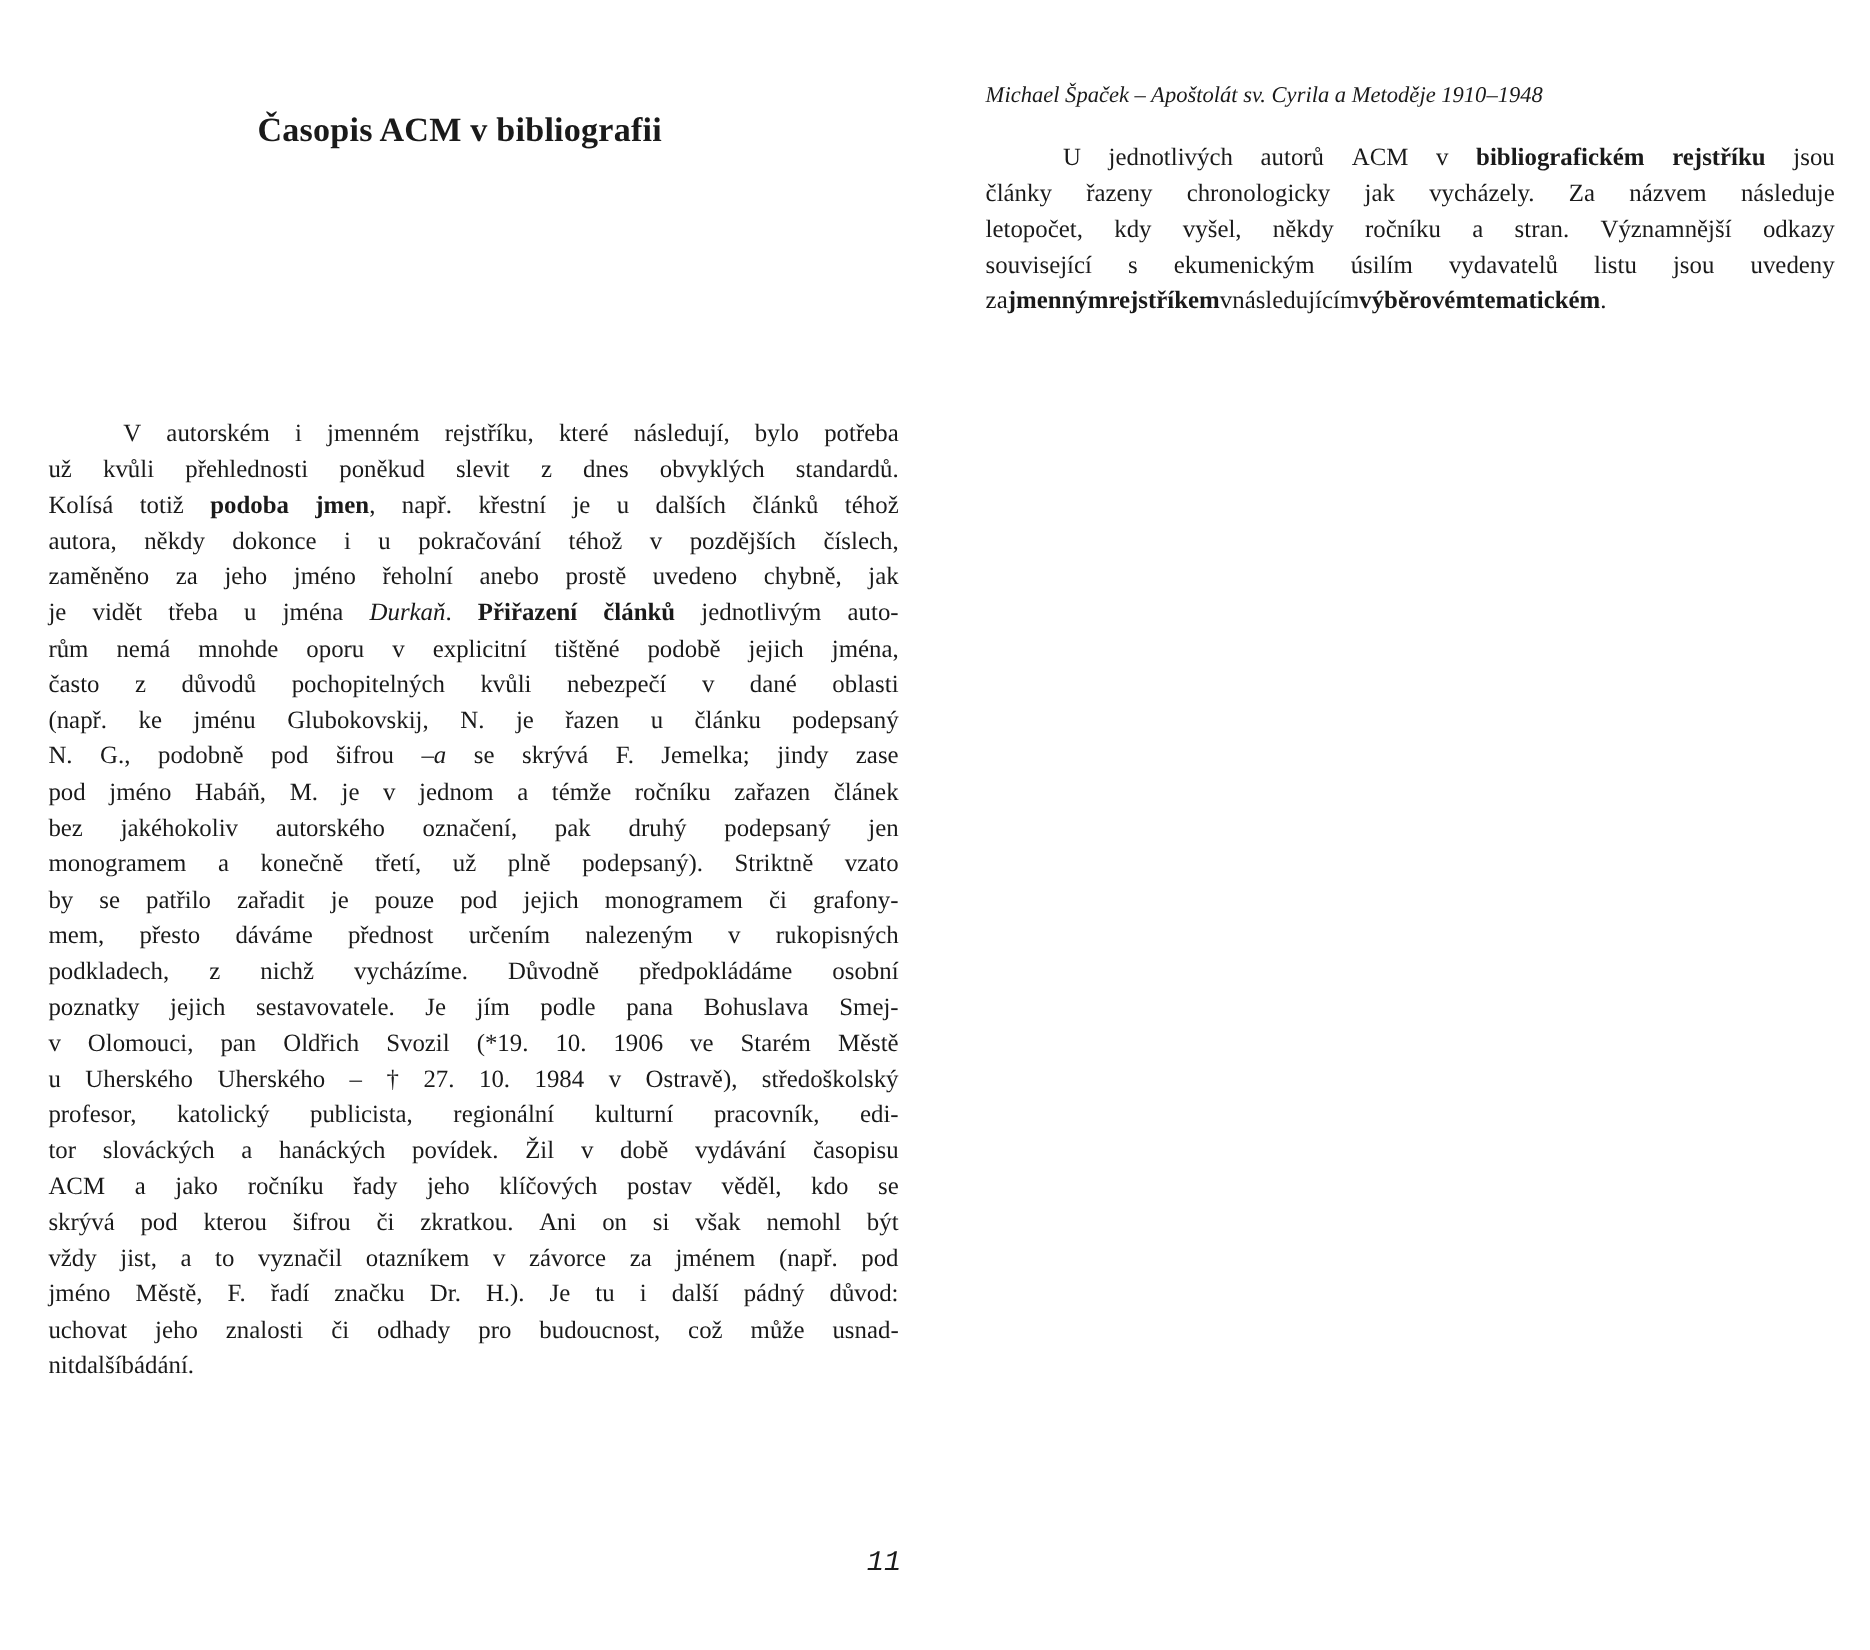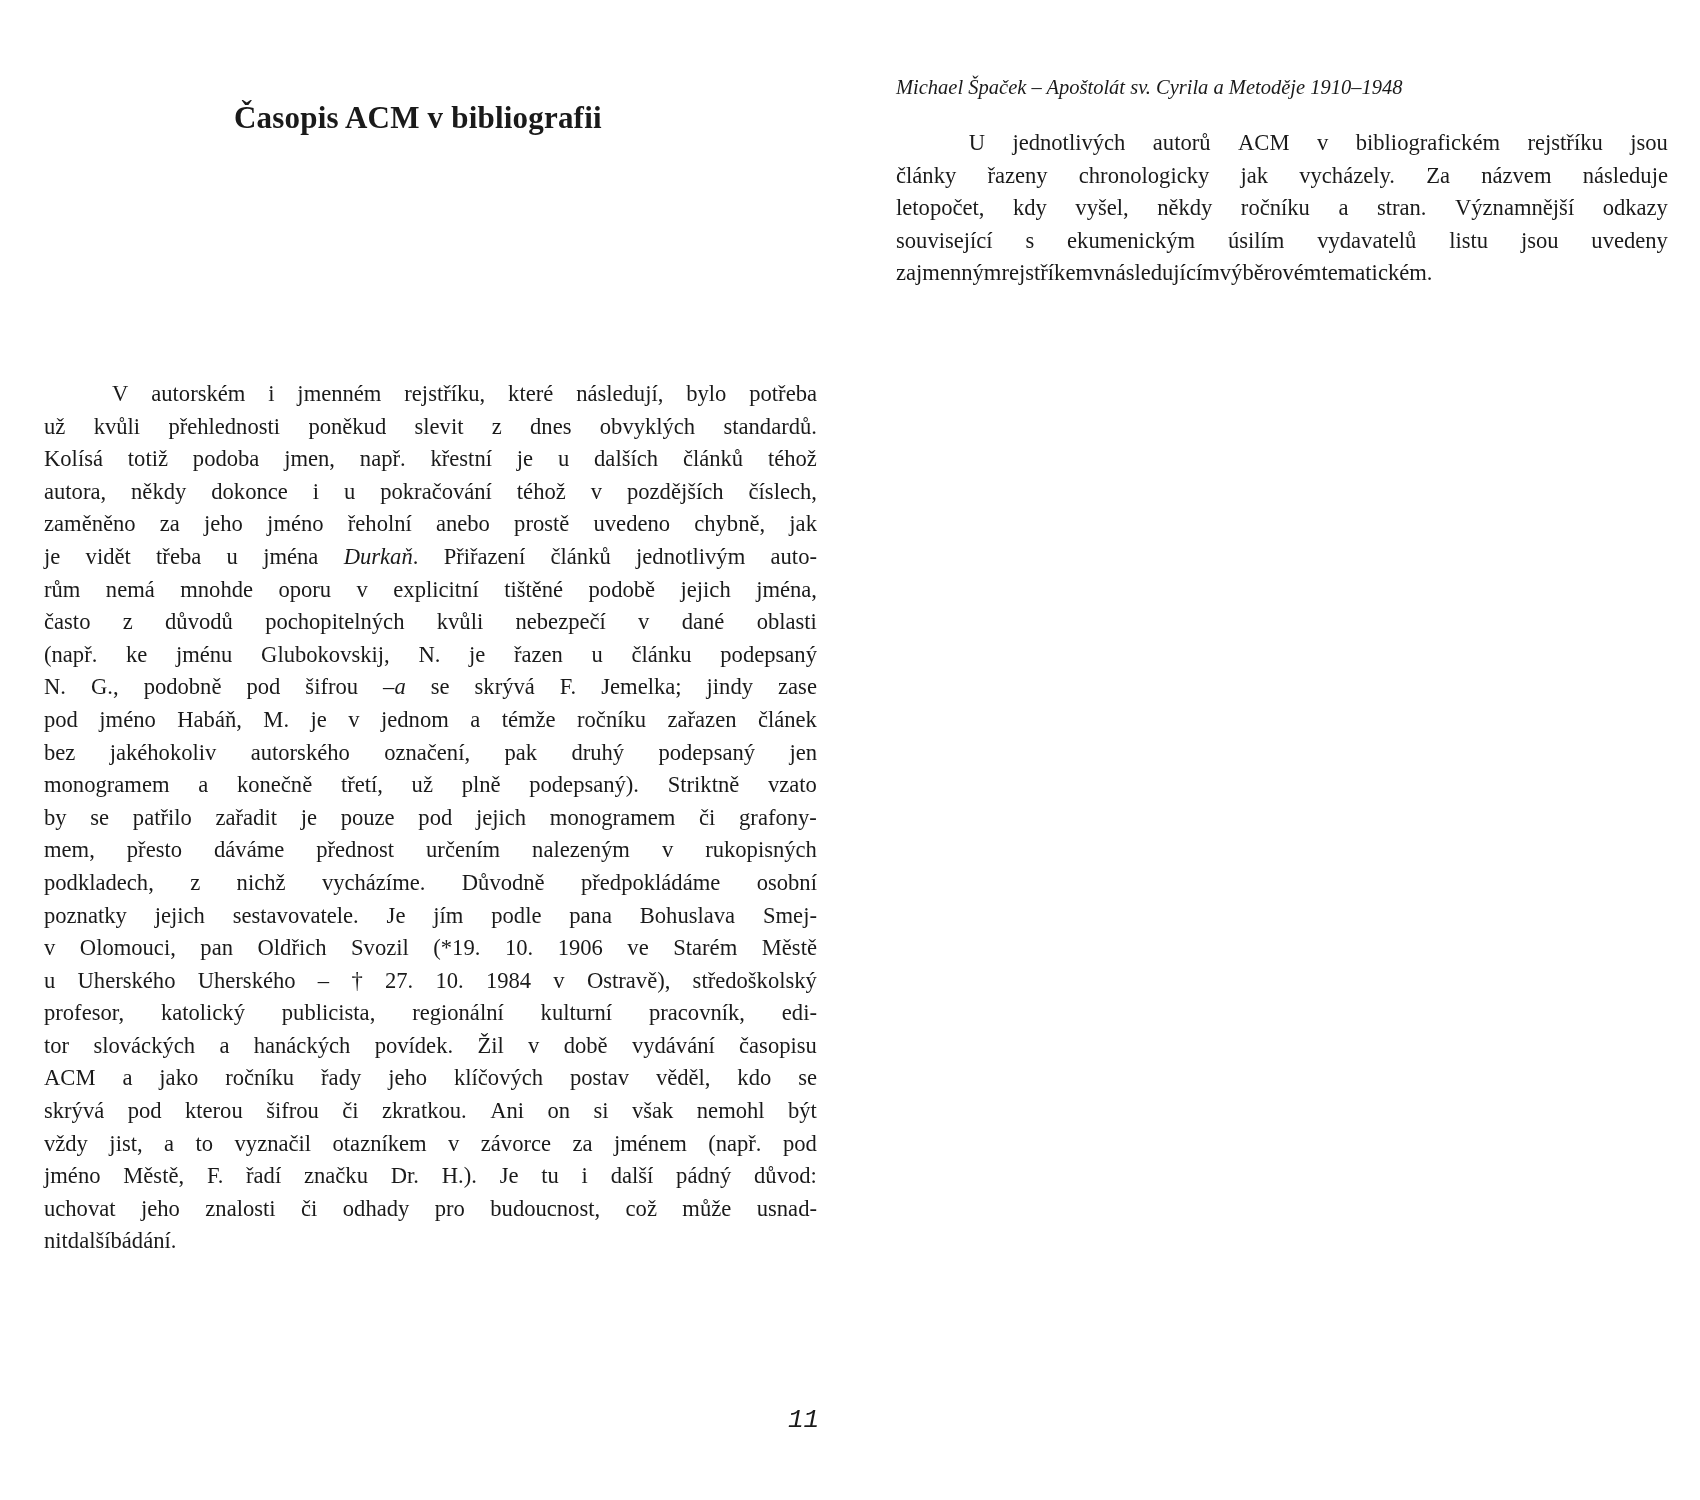--- a/index.html
+++ b/index.html
@@ -8,21 +8,21 @@
   .title { position:absolute; left:234px; top:100px; width:420px;
            font-size:31px; font-weight:bold; letter-spacing:0.2px; white-space:nowrap; }
   .running-header { position:absolute; left:896px; top:76px;
            font-size:20.5px; font-style:italic; white-space:nowrap;text-align:center; }
   .block { position:absolute; font-size:22.6px; }
   .line { height:32.6px; line-height:32.6px; white-space:nowrap; display:flex; justify-content:space-between; }
   .line.last { justify-content:flex-start; }
   .line .w { display:inline; white-space:pre; }
   .right-block { left:896px; top:127px; width:772px; }
   .left-block  { left:44px;  top:378px; width:773px; }
-  .b { font-weight:normal; }
+  .b { font-weight:bold; }
   .i { font-style:italic; }
   .page-number { position:absolute; left:788px; top:1405px; font-size:26px; font-style:italic;font-family:Liberation Mono, monospace; }
 </style>
 </head>
 <body>
 
 <div class="title">Časopis ACM v bibliografii</div>
 <div class="running-header">Michael Špaček – Apoštolát sv. Cyrila a Metoděje 1910–1948</div>
 
 <div class="block right-block">

